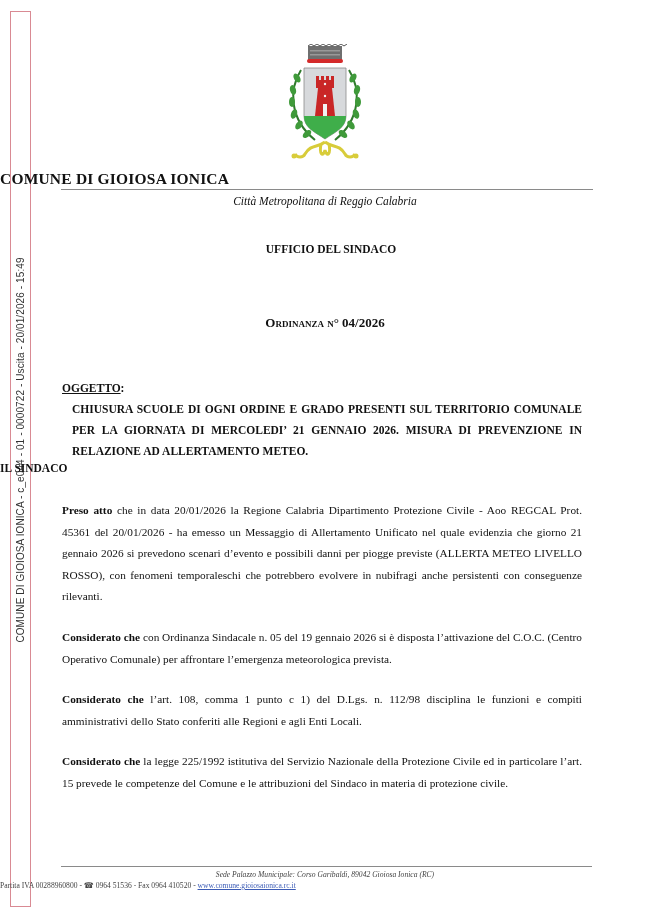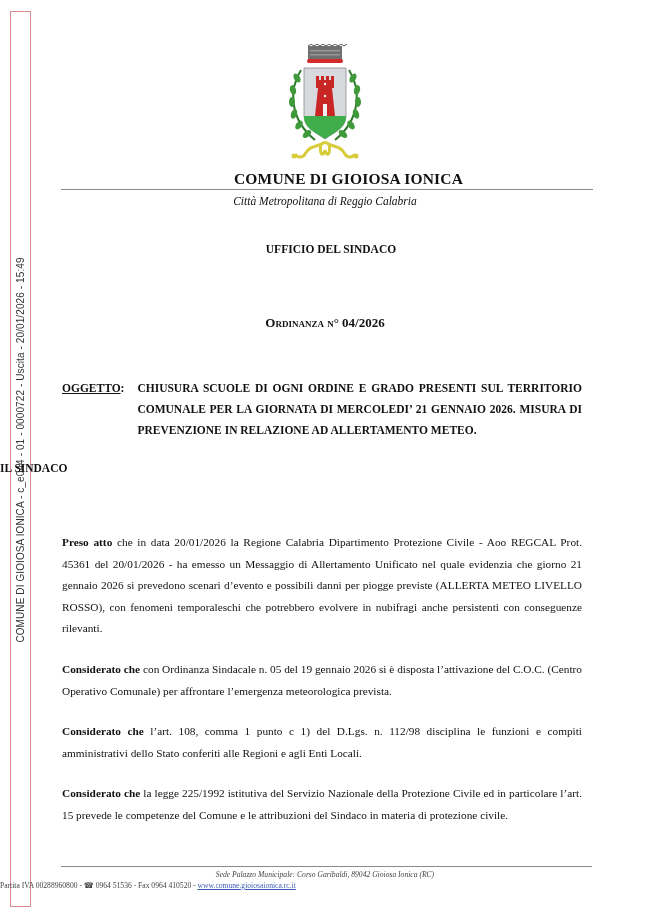--- a/index.html
+++ b/index.html
@@ -11,22 +11,22 @@
     position: absolute; left: 10px; top: 11px; width: 21px; height: 896px;
     border: 1.5px solid #d98a93; box-sizing: border-box;
   }
   .stamp-text {
     position: absolute; left: 20px; top: 450px; transform: translate(-50%, -50%) rotate(-90deg);
     white-space: nowrap; font-family: "Liberation Sans", "DejaVu Sans", sans-serif;
     font-size: 10px; color: #333; letter-spacing: 0.1px;
   }
   .crest { position: absolute; left: 283px; top: 44px; width: 84px; height: 120px; }
   .org-name {
-    position: absolute; left: 0; right: 0; top: 170px; text-align: center;
-    font-weight: bold; font-size: 15.5px; letter-spacing: 0.2px; margin-left: 47px;
+    position: absolute; left: 0; right: 0; top: 170px; 
+    font-weight: bold; font-size: 15.5px; letter-spacing: 0.2px;
   }
   .header-rule {
     position: absolute; left: 61px; width: 532px; top: 189px; height: 0;
     border-top: 1px solid #8a8a8a;
   }
   .org-sub {
     position: absolute; left: 0; right: 0; top: 195px; text-align: center;
     font-style: italic; font-weight: normal; font-size: 11.5px;
   }
   .office {
@@ -35,29 +35,29 @@
   }
   .ordinance {
     position: absolute; left: 0; right: 0; top: 315px; text-align: center;
     font-weight: bold; font-size: 13px; font-variant: small-caps;
   }
   .subject {
     position: absolute; left: 62px; top: 378px; width: 520px;
     font-weight: bold; font-size: 11.5px; line-height: 21px;
   }
   .subject-label { text-decoration: underline; }
-  .subject-row { display: flex; }
+  .subject-row { display: flex; flex-direction: column; }
   .subject-text { flex: 1; text-align: justify; text-align-last: left; margin-left: 10px; }
   .mayor {
     position: absolute; left: 0; right: 18px; top: 462px; text-align: left;
     font-weight: bold; font-size: 11.5px;
   }
   .para {
     position: absolute; left: 62px; width: 520px; font-size: 11.3px;
-    line-height: 21.5px; text-align: justify; margin-top: 32px;
+    line-height: 21.5px; text-align: justify;
   }
   .para b { font-weight: bold; }
   .footer-rule {
     position: absolute; left: 61px; width: 531px; top: 866px; height: 0;
     border-top: 1px solid #8a8a8a;
   }
   .footer-line1 {
     position: absolute; left: 0; right: 0; top: 870px; text-align: center;
     font-style: italic; font-size: 7.6px; color: #444;
   }

